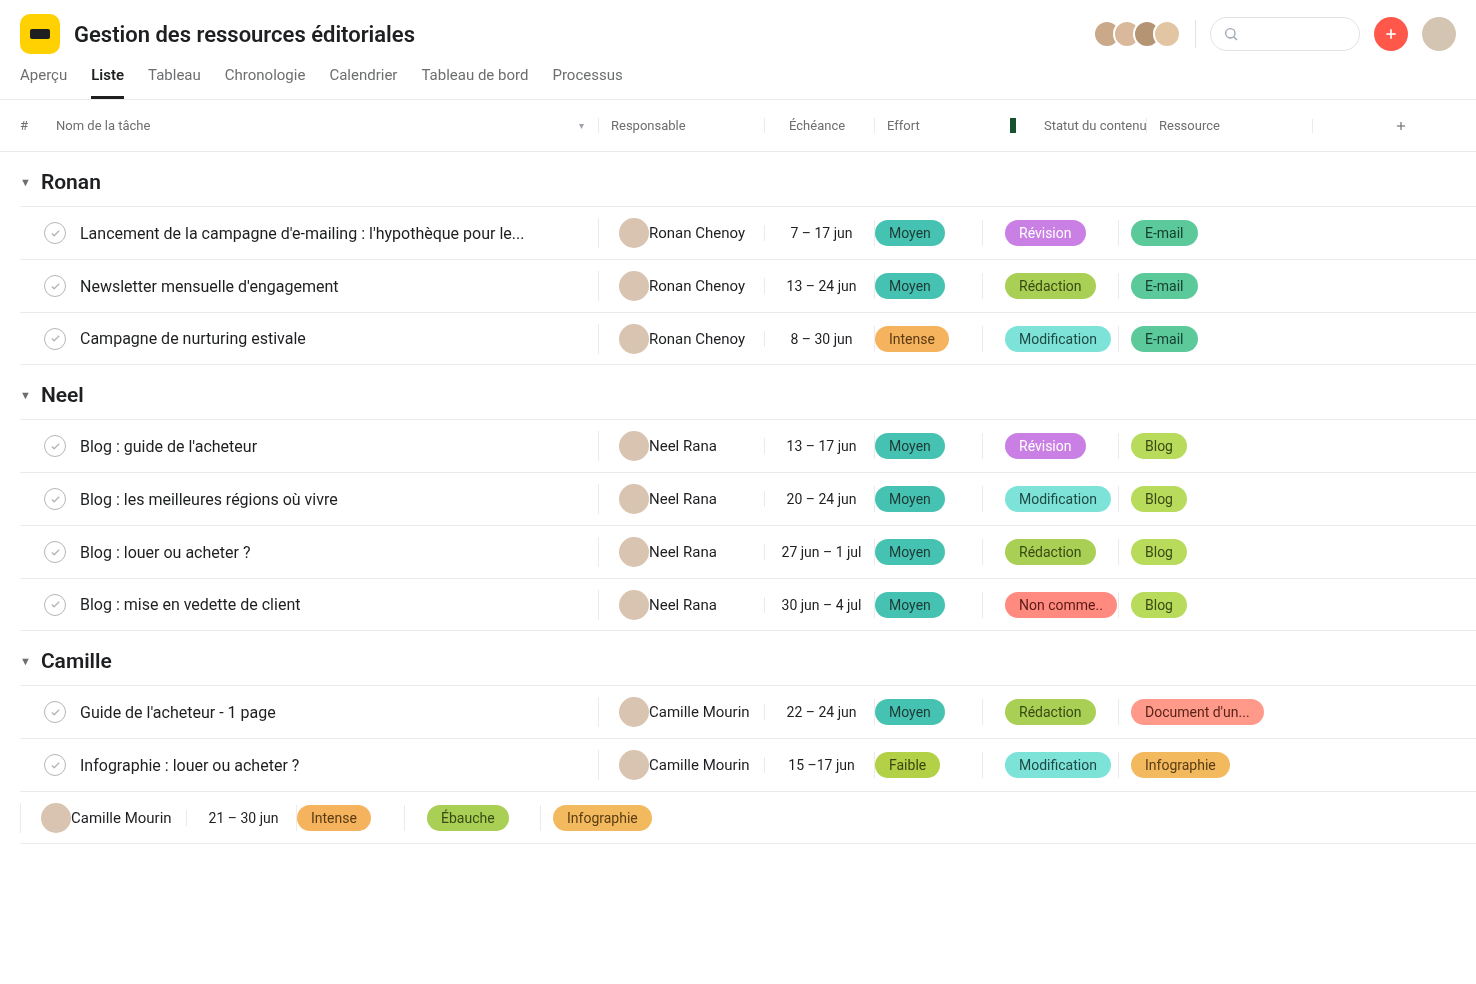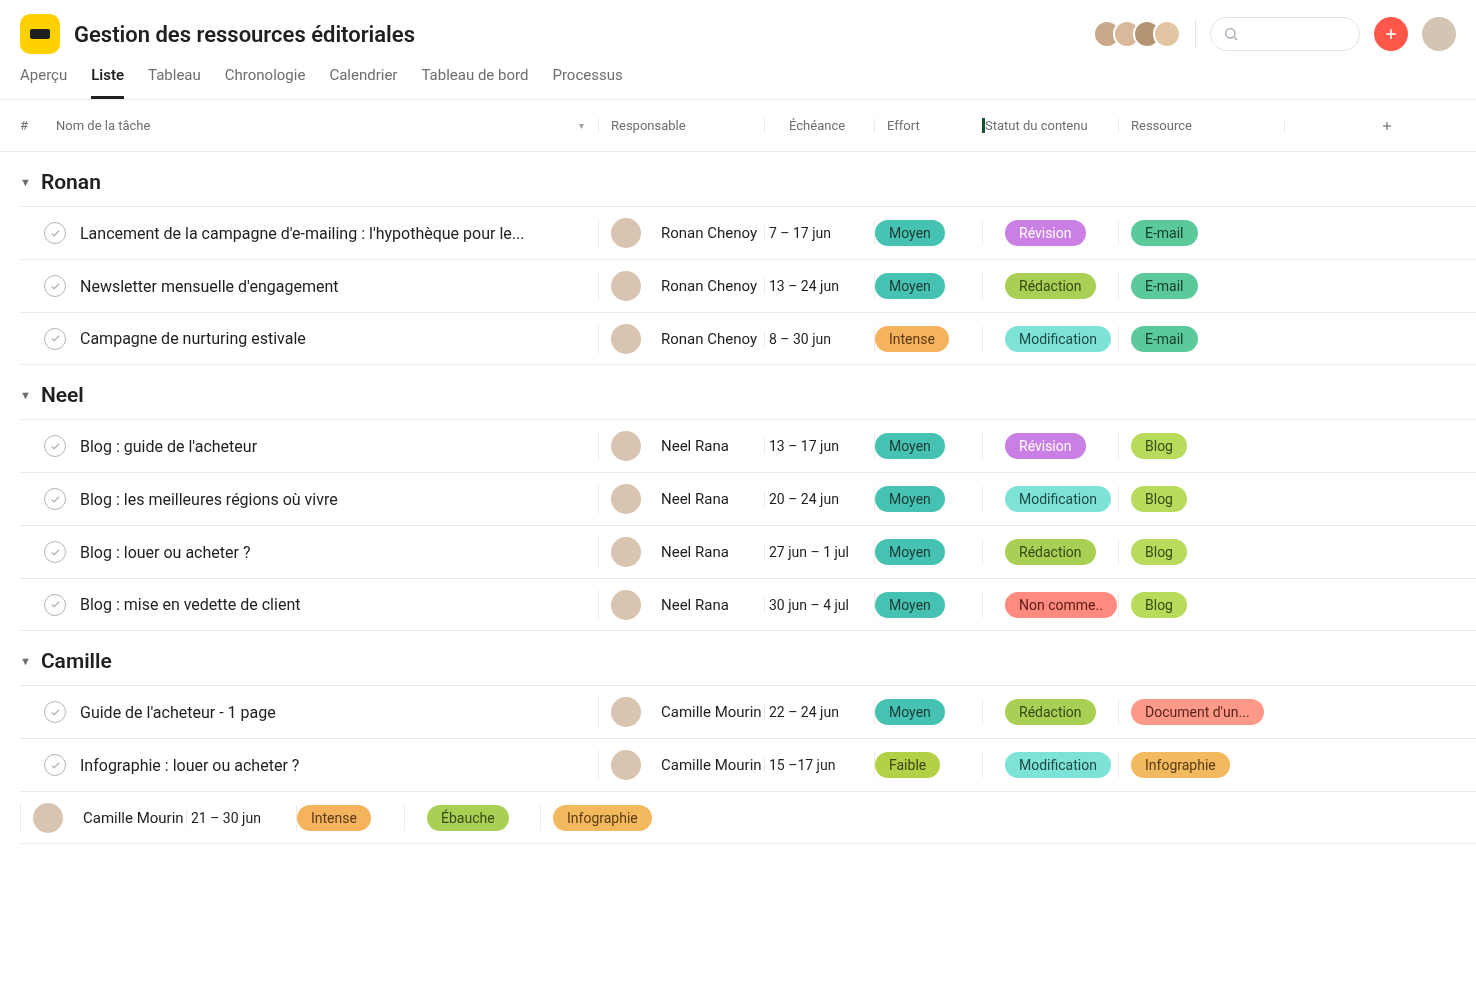--- a/index.html
+++ b/index.html
@@ -97,21 +97,21 @@
       align-items:center;
       color:#6d6e6f;
       font-size:13px;
       padding-left:20px;
     }
     .col-num { width:20px; }
     .col-task { width:558px; padding-left:16px; display:flex; align-items:center; justify-content:space-between; padding-right:14px;}
     .col-owner { width:166px; border-left:1px solid #edeae9; padding-left:12px; }
     .col-due { width:110px; border-left:1px solid #edeae9; padding-left:24px; }
     .col-effort { width:108px; border-left:1px solid #edeae9; padding-left:12px; }
-    .col-status { width:136px; border-left:3px solid #14532d; padding-left:0; white-space:nowrap; overflow:hidden; text-overflow:clip;}
+    .col-status { width:136px; border-left:6px solid #14532d; padding-left:28px; white-space:nowrap; overflow:hidden; text-overflow:clip;margin-left:28px;}
     .col-resource { width:166px; border-left:1px solid #edeae9; padding-left:12px; }
     .col-add { flex:1; border-left:1px solid #edeae9; padding-left:12px; display:flex; align-items:center; justify-content:center; color:#6d6e6f; font-size:18px;}
     .chev-down { font-size:10px; color:#9ca3af;}
 
     
     .section-head {
       display:flex; align-items:center;
       gap:10px;
       padding:18px 20px 12px 20px;
       font-size:21px; font-weight:600;
@@ -133,24 +133,24 @@
       display:flex; align-items:center; justify-content:center;
       color:#b8b6b4; font-size:11px;
       cursor:pointer;
       flex-shrink:0;
     }
     .task-name {
       font-size:16px;
       white-space:nowrap; overflow:hidden; text-overflow:ellipsis;
       max-width:490px;
     }
-    .cell-owner { width:166px; border-left:1px solid #edeae9; padding-left:12px; display:flex; align-items:center; gap:20px;}
+    .cell-owner { width:166px; border-left:1px solid #edeae9; padding-left:20px; display:flex; align-items:center; gap:0;}
     .owner-avatar {width:30px;height:30px;border-radius:50%;background:#d8c4b0;flex-shrink:0;}
     .owner-name{font-size:15px; white-space:nowrap; overflow:hidden;}
-    .cell-due { width:110px; border-left:1px solid #edeae9; padding-left:4px; font-size:14px;}
+    .cell-due { width:110px; border-left:1px solid #edeae9; padding-left:4px; font-size:14px;text-align:center;}
     .cell-effort { width:108px; border-left:1px solid #edeae9; }
     .cell-status { width:136px; border-left:1px solid #edeae9; padding-left:22px;}
     .cell-resource { width:166px; border-left:1px solid #edeae9; padding-left:12px;}
     .cell-end { flex:1; border-left:1px solid #edeae9;}
 
     .pill {
       display:inline-block;
       padding:5px 14px;
       border-radius:16px;
       font-size:14px;

